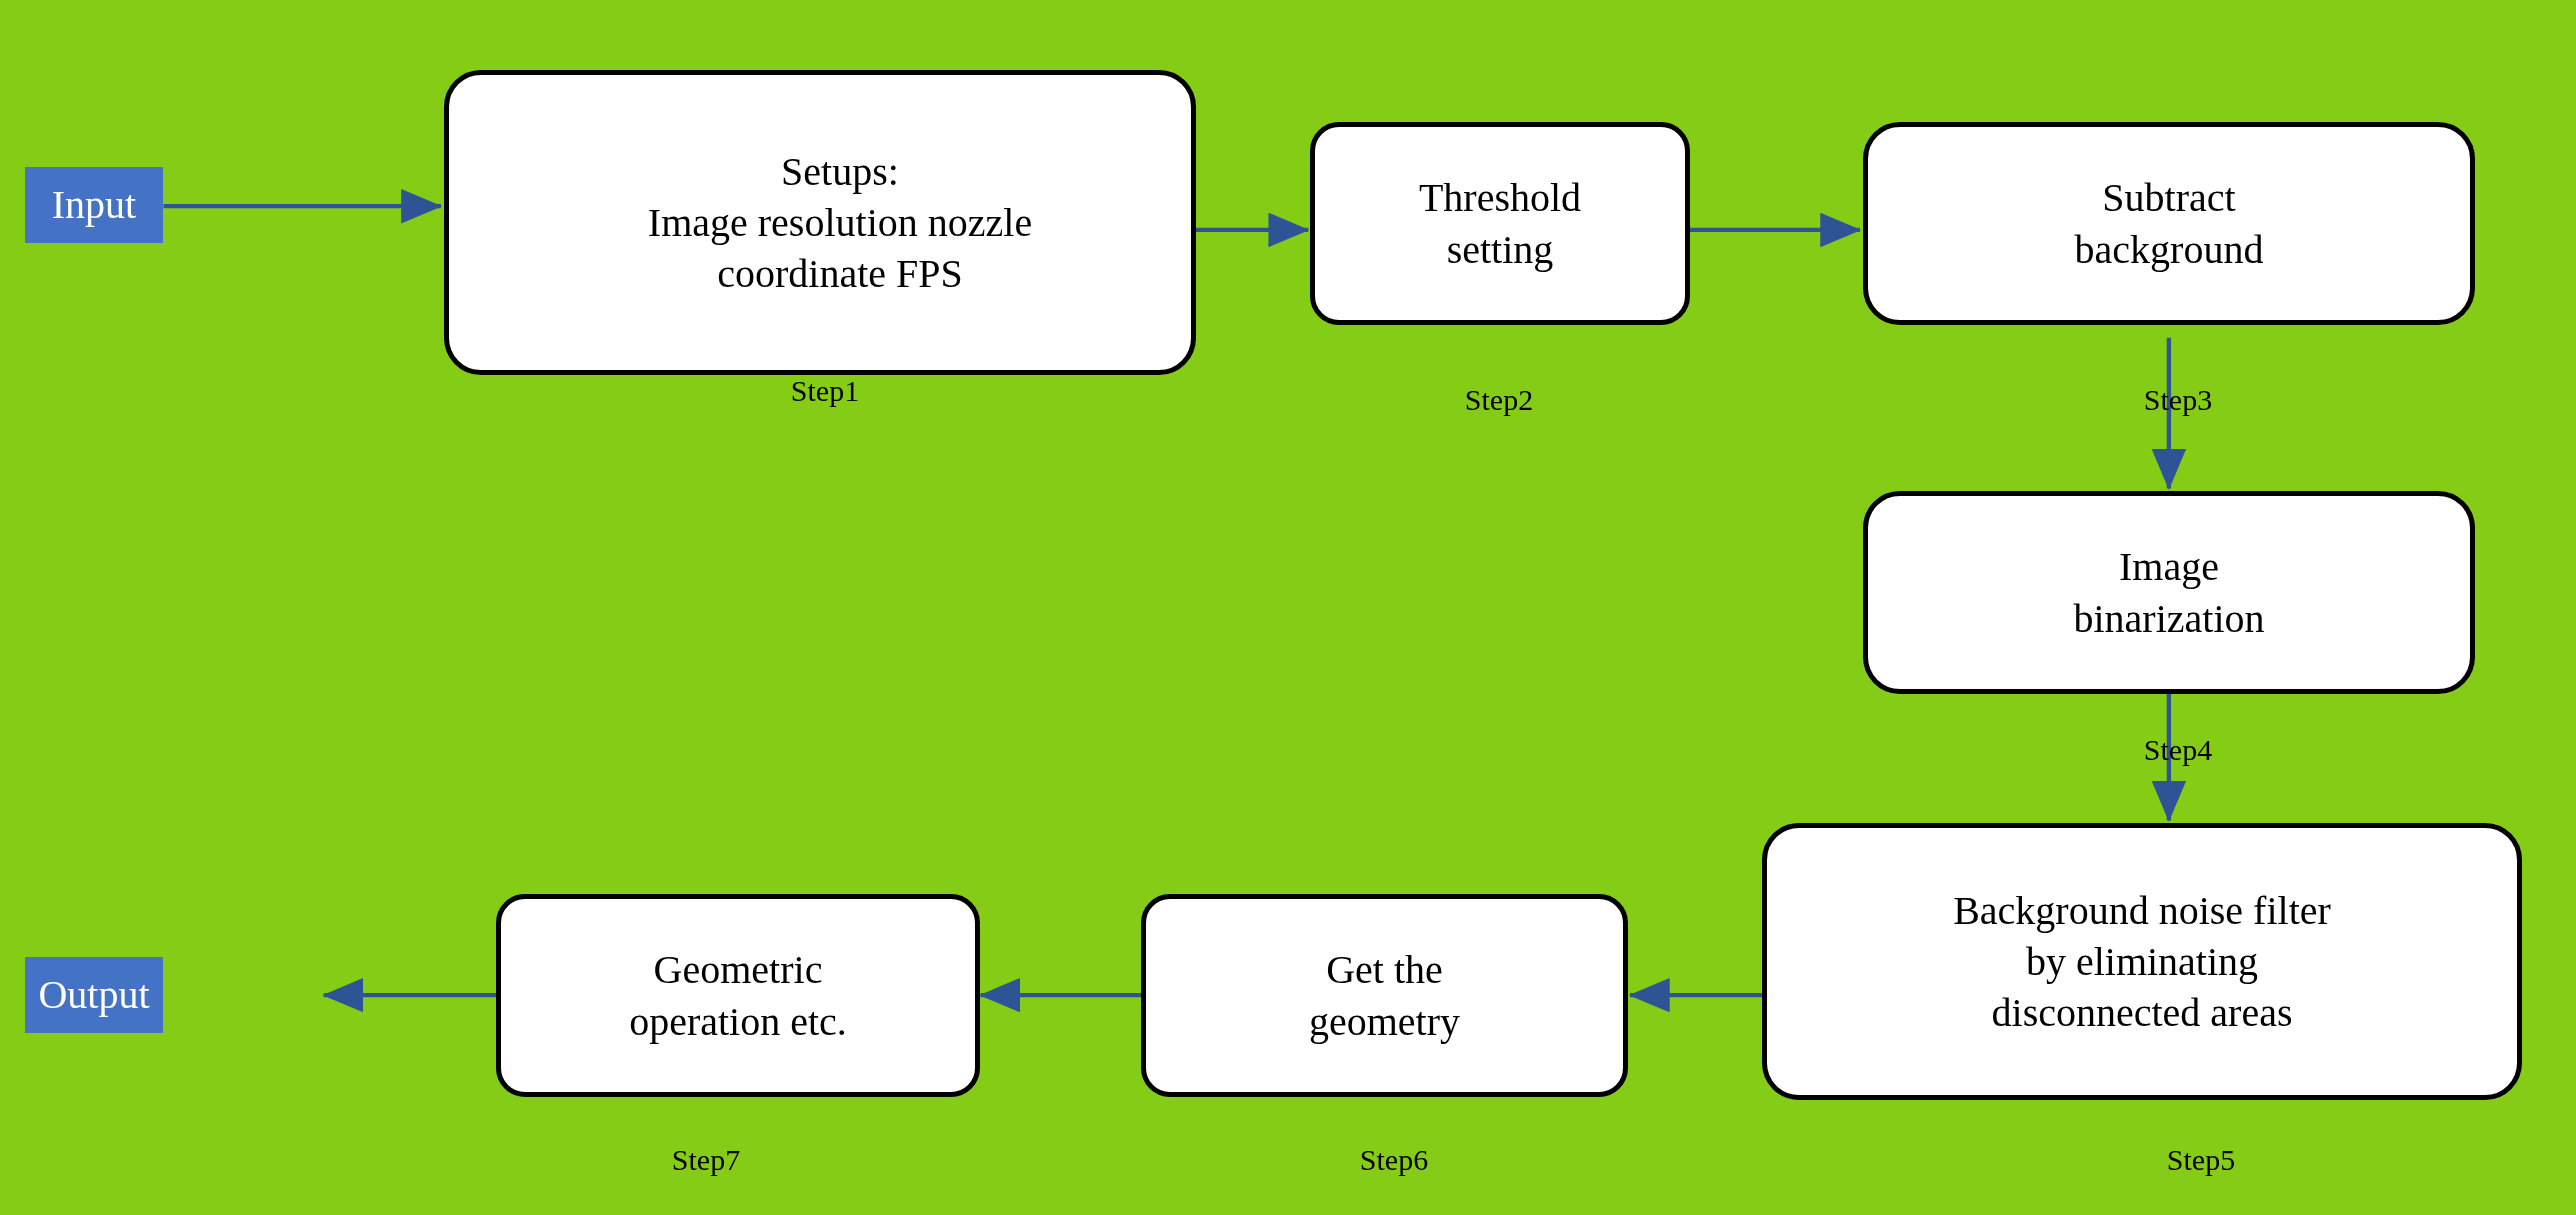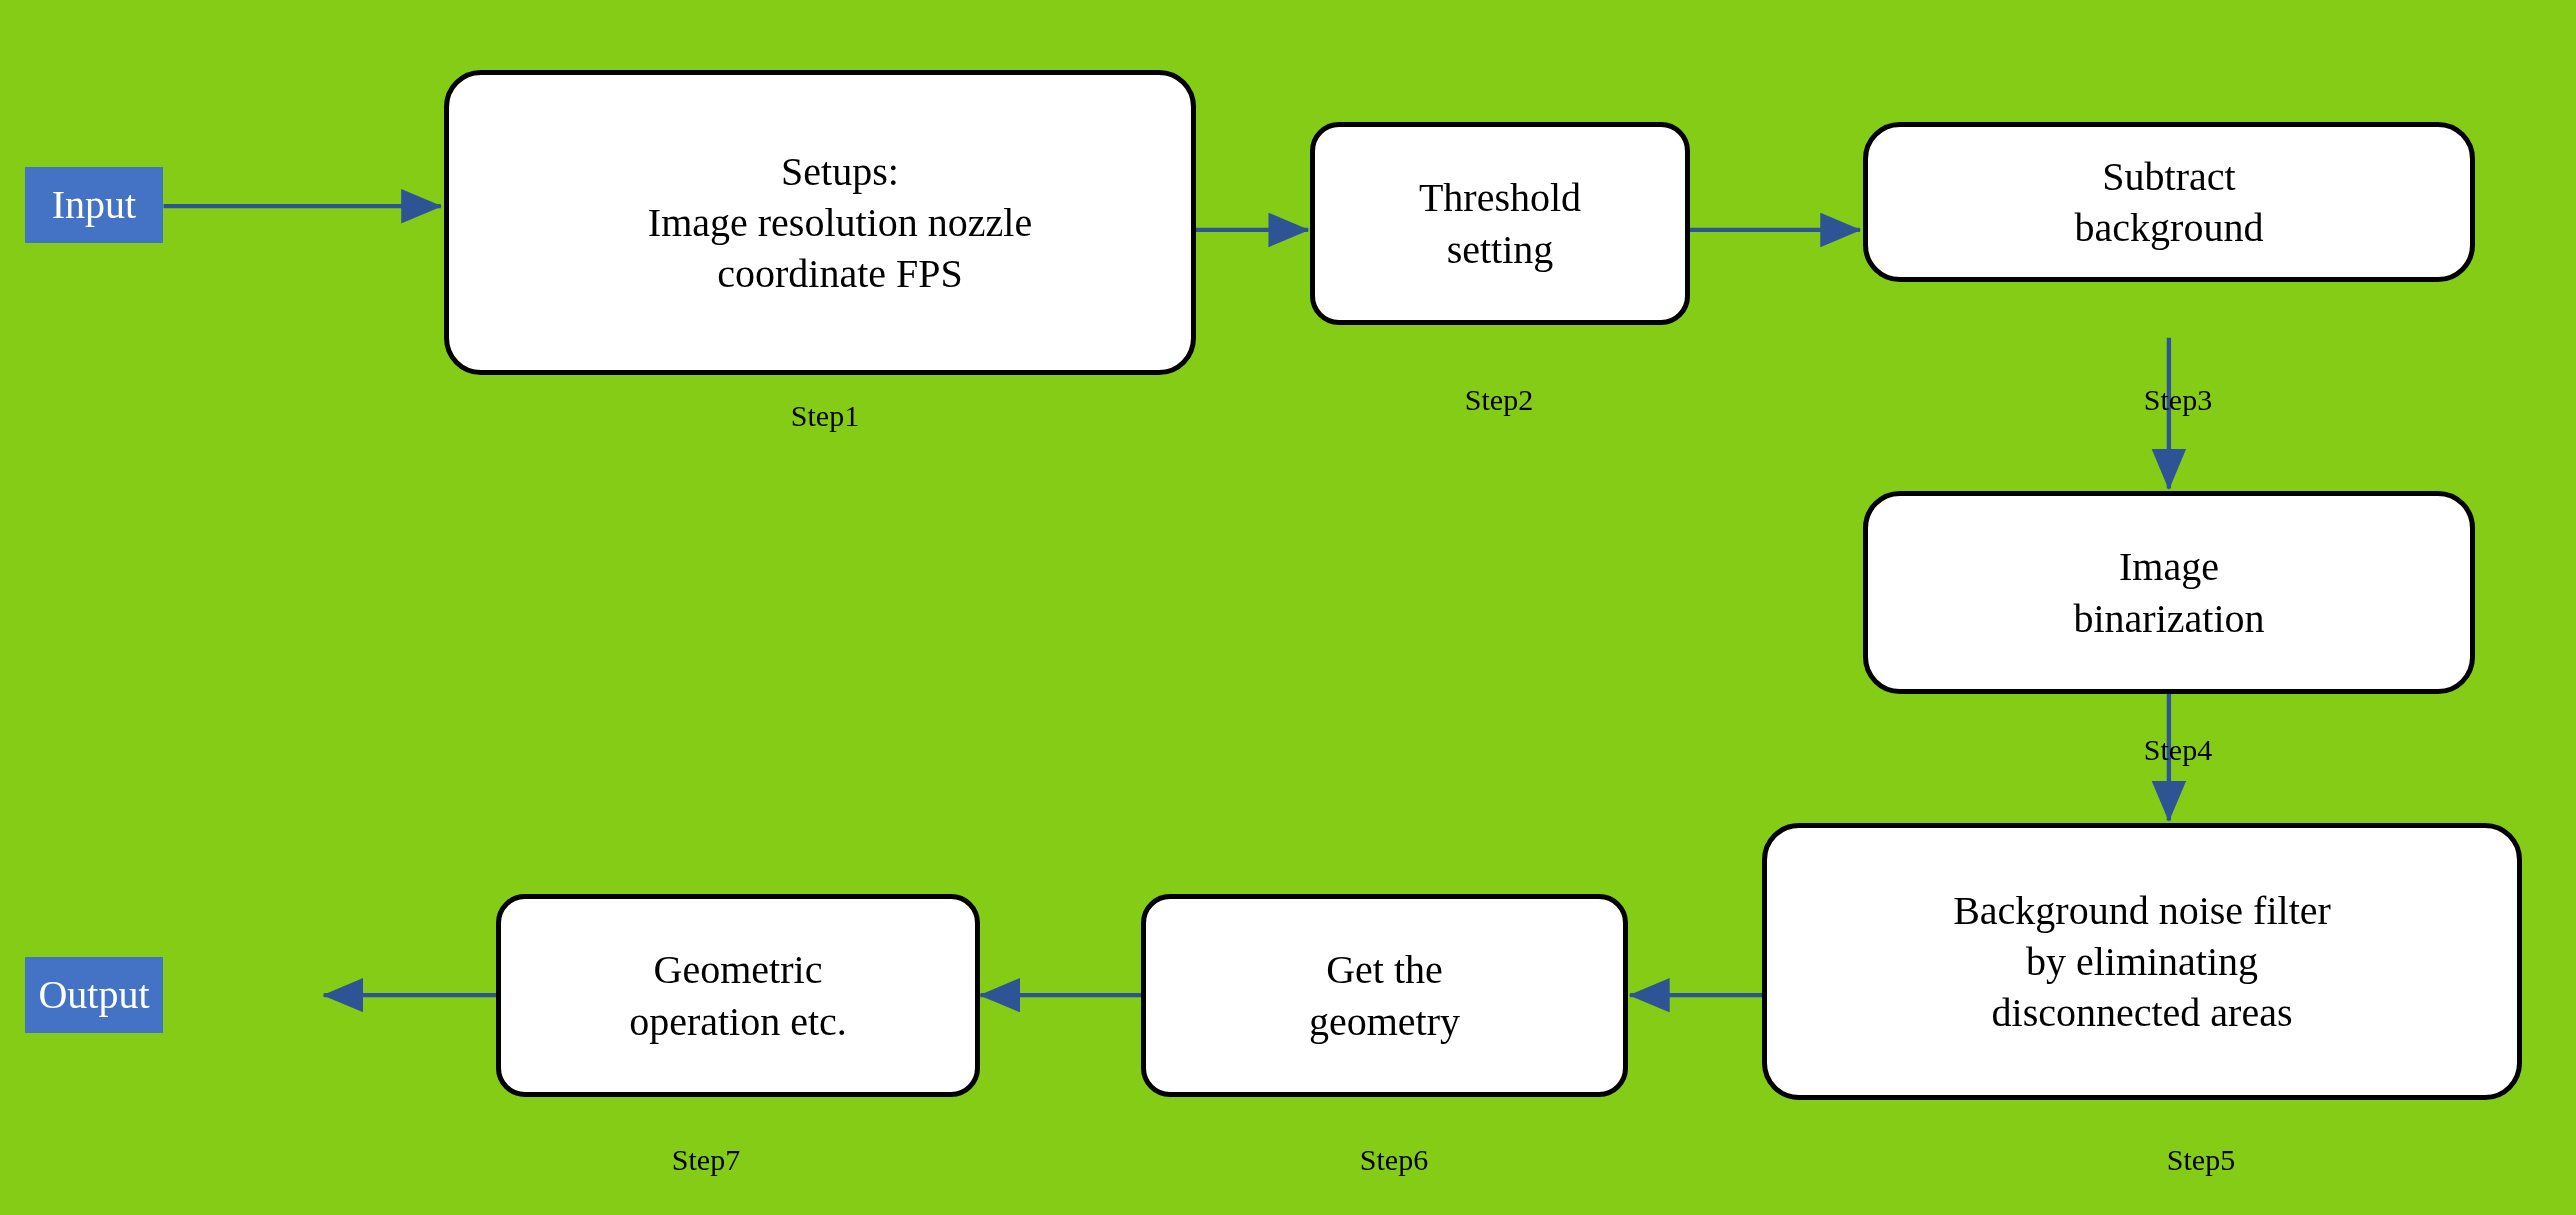--- a/index.html
+++ b/index.html
@@ -131,21 +131,21 @@
     <span class="lines">Setups:
 Image resolution nozzle
 coordinate FPS</span>
   </div>
 
   <div class="process" style="left:1310px; top:122px; width:380px; height:203px; border-radius:29px;">
     <span class="lines">Threshold
 setting</span>
   </div>
 
-  <div class="process" style="left:1863px; top:122px; width:612px; height:160px;">
+  <div class="process" style="left:1863px; top:122px; width:612px; height:203px;">
     <span class="lines">Subtract
 background</span>
   </div>
 
   <div class="process" style="left:1863px; top:491px; width:612px; height:203px;">
     <span class="lines">Image
 binarization</span>
   </div>
 
   <div class="process" style="left:1762px; top:823px; width:760px; height:277px;">
@@ -157,21 +157,21 @@
   <div class="process" style="left:1141px; top:894px; width:487px; height:203px; border-radius:29px;">
     <span class="lines">Get the
 geometry</span>
   </div>
 
   <div class="process" style="left:496px; top:894px; width:484px; height:203px; border-radius:29px;">
     <span class="lines">Geometric
 operation etc.</span>
   </div>
 
-  <div class="step-label" style="left:825px; top:401px;">
+  <div class="step-label" style="left:825px; top:376px;">
     <span>Step1</span>
   </div>
 
   <div class="step-label" style="left:1499px; top:385px;">
     <span>Step2</span>
   </div>
 
   <div class="step-label" style="left:2178px; top:385px;">
     <span>Step3</span>
   </div>

